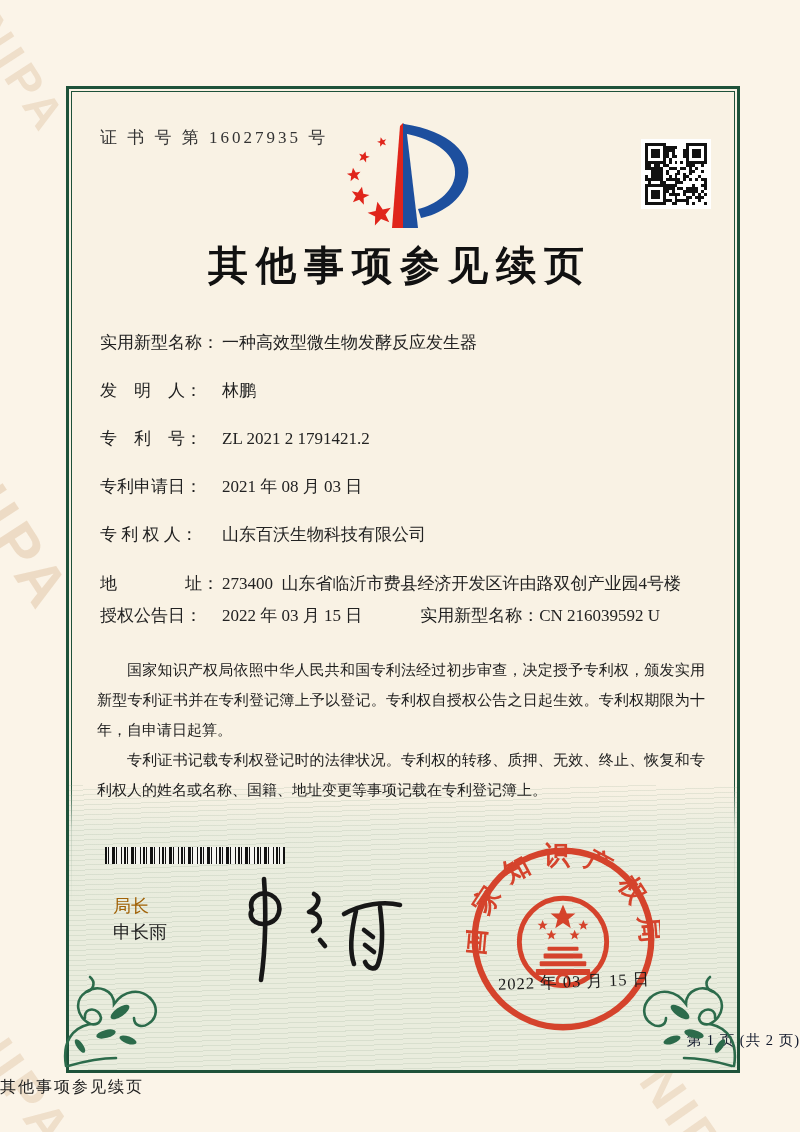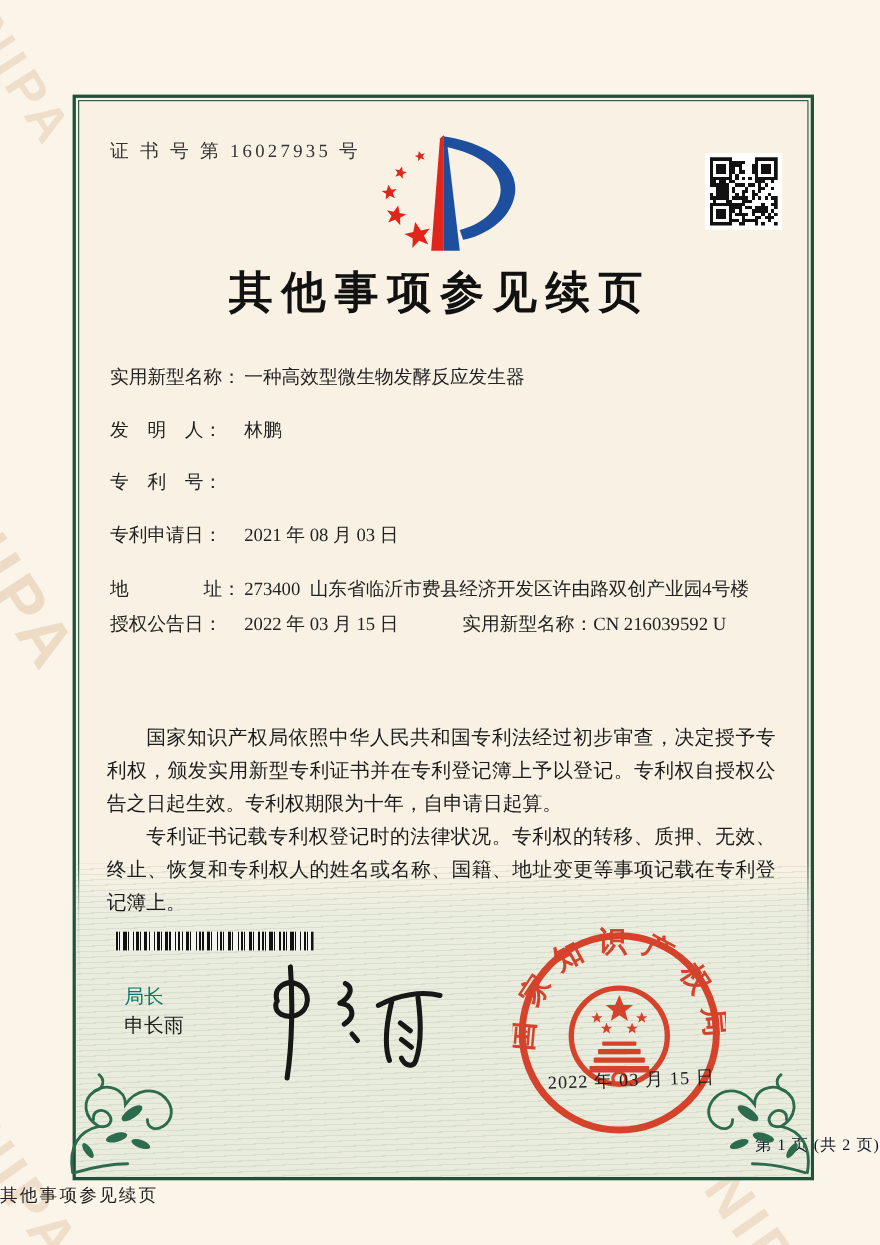--- a/index.html
+++ b/index.html
@@ -38,31 +38,31 @@
 
   .fields{position:absolute;left:100px;top:330px;width:620px;font-size:17px;color:#222;}
   .frow{display:flex;align-items:flex-start;line-height:26px;margin-bottom:22px;}
   .flabel{flex:0 0 122px;white-space:pre;}
   .fvalue{white-space:pre-wrap;}
   .frow-addr{margin-bottom:6px;line-height:27px;align-items:flex-end;}
   .frow-addr .fvalue{width:488px;}
   .pair2{margin-left:58px;display:flex;}
   .pair2 .flabel{flex:0 0 108px;}
 
-  .body-text{position:absolute;left:97px;top:655px;width:608px;font-size:18px;
+  .body-text{position:absolute;left:97px;top:655px;width:608px;font-size:15px;
              line-height:30px;text-align:justify;color:#1c1c1c;}
   .body-text p{margin:0;text-indent:2em;}
 
   .barcode{position:absolute;left:105px;top:847px;width:180px;height:17px;
     background:repeating-linear-gradient(90deg,
       #111 0 2px,#f4f4f0 2px 3px,#111 3px 4px,#f4f4f0 4px 7px,
       #111 7px 10px,#f4f4f0 10px 11px,#111 11px 12px,#f4f4f0 12px 16px,
       #111 16px 17px,#f4f4f0 17px 19px);}
 
-  .sig-title{position:absolute;left:113px;top:894px;font-size:18px;color:#0f766e;
+  .sig-title{position:absolute;left:113px;top:894px;font-size:18px;color:#a16207;
              font-family:"Liberation Sans","DejaVu Sans",sans-serif;}
   .sig-name{position:absolute;left:113px;top:920px;font-size:18px;color:#222;
             font-family:"Liberation Sans","DejaVu Sans",sans-serif;}
   .sig-svg{position:absolute;left:228px;top:874px;}
 
   .seal{position:absolute;left:466px;top:842px;width:194px;height:194px;opacity:0.93;}
   .seal-date{position:absolute;left:498px;top:971px;width:160px;font-size:16.5px;
              color:#1a1a1a;letter-spacing:1px;transform:rotate(-2deg);white-space:nowrap;}
 
   .page-info{position:absolute;left:0;top:1031px;width:800px;text-align:right;
@@ -300,24 +300,29 @@
       <div class="frow">
         <span class="flabel">实用新型名称：</span>
         <span class="fvalue">一种高效型微生物发酵反应发生器</span>
       </div>
       <div class="frow">
         <span class="flabel">发　明　人：</span>
         <span class="fvalue">林鹏</span>
       </div>
       <div class="frow">
         <span class="flabel">专　利　号：</span>
+        <span class="fvalue">ZL 2021 2 1791421.2</span>
       </div>
       <div class="frow">
         <span class="flabel">专利申请日：</span>
         <span class="fvalue">2021 年 08 月 03 日</span>
+      </div>
+      <div class="frow">
+        <span class="flabel">专 利 权 人：</span>
+        <span class="fvalue">山东百沃生物科技有限公司</span>
       </div>
       <div class="frow frow-addr">
         <span class="flabel">地　　　　址：</span>
         <span class="fvalue">273400  山东省临沂市费县经济开发区许由路双创产业园4号楼</span>
       </div>
       <div class="frow">
         <span class="flabel">授权公告日：</span>
         <span class="fvalue">2022 年 03 月 15 日</span>
         <span class="pair2">
           <span class="flabel">实用新型名称：</span>

